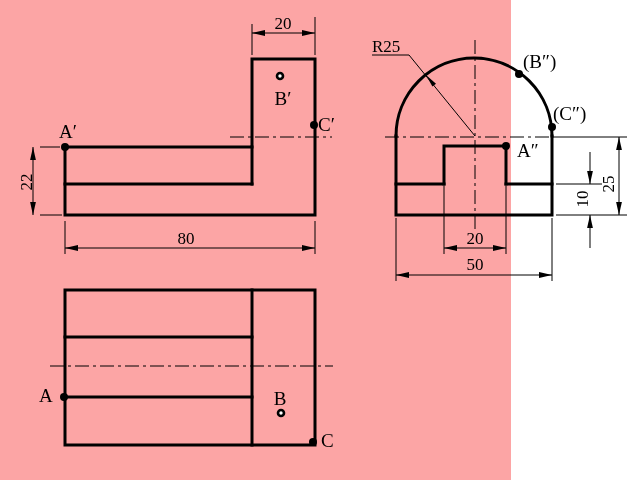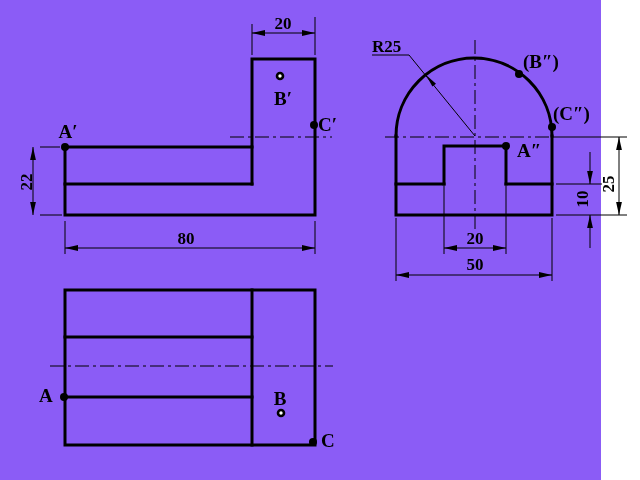--- a/index.html
+++ b/index.html
@@ -1,16 +1,16 @@
 <!DOCTYPE html>
 <html><head>
 <meta charset="utf-8">
 <style>
   html, body { margin: 0; padding: 0; background: #ffffff; }
-  .stage { width: 601px; height: 480px; background: #8b5cf6; position: relative; font-weight: bold; }
+  .stage { width: 511px; height: 480px; background: #fca5a5; position: relative; }
   svg { display: block; }
   .thick  { stroke: #000; stroke-width: 3; fill: none; stroke-linecap: square; }
   .thin   { stroke: #000; stroke-width: 1; fill: none; }
   .cl     { stroke: #000; stroke-width: 1; fill: none; stroke-dasharray: 14 4 3 4; }
   .dot    { fill: #000; stroke: none; }
   .ring   { fill: #fff; stroke: #000; stroke-width: 2.6; }
   .arrhead{ fill: #000; stroke: none; }
   text { font-family: "Liberation Serif", "DejaVu Serif", serif; fill: #000; }
   .lbl { font-size: 19px; }
   .dimtext { font-size: 17px; }

